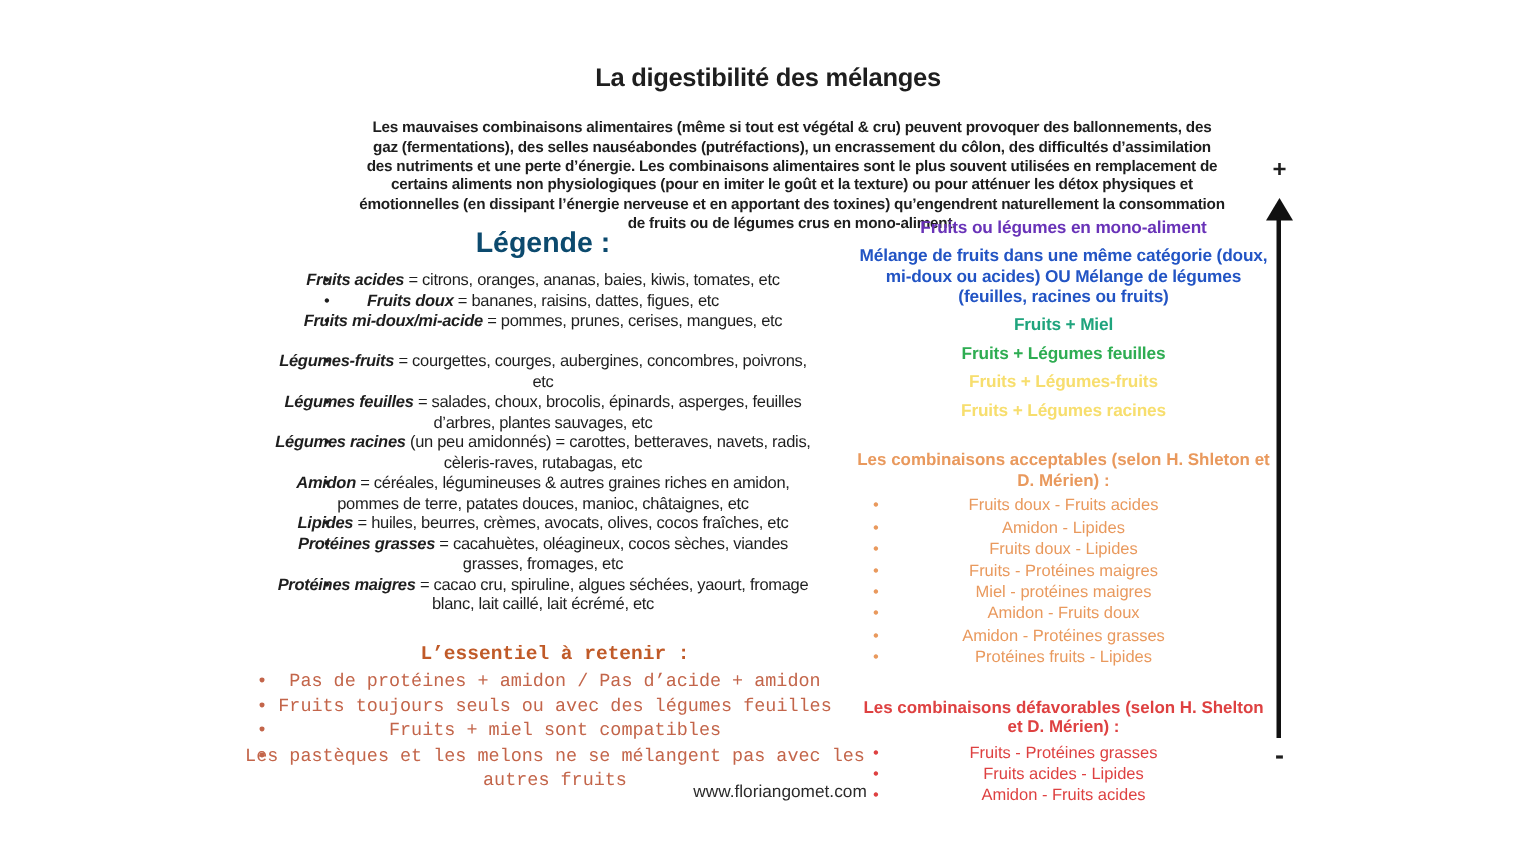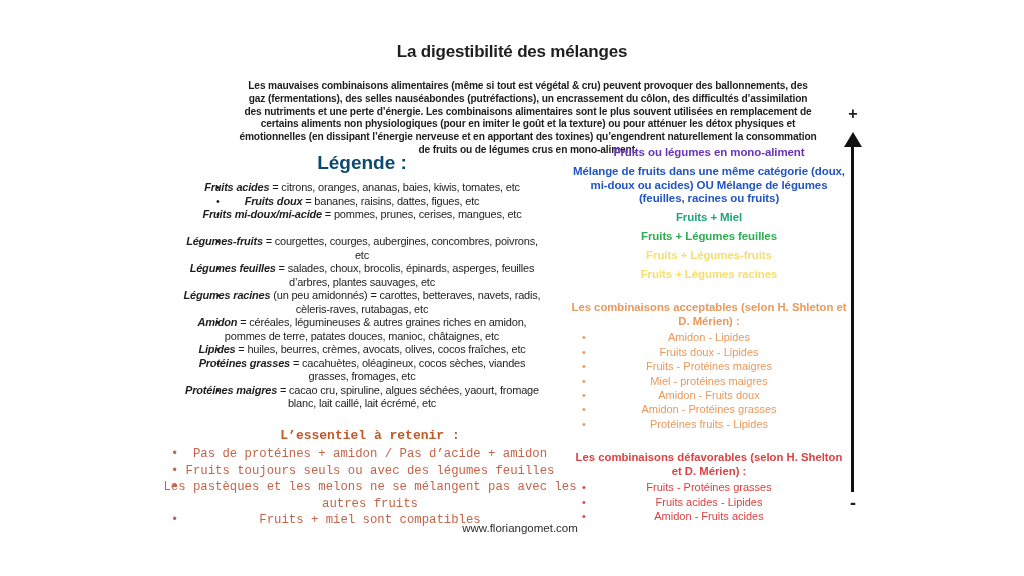--- a/index.html
+++ b/index.html
@@ -76,36 +76,37 @@
     <li><span class="b">Protéines grasses</span><span> = cacahuètes, oléagineux, cocos sèches, viandes grasses, fromages, etc</span></li>
     <li><span class="b">Protéines maigres</span><span> = cacao cru, spiruline, algues séchées, yaourt, fromage blanc, lait caillé, lait écrémé, etc</span></li>
   </ul>
 </div>
 
 <div class="essential">
   <h3 style="color: rgb(192, 90, 40);">L’essentiel à retenir :</h3>
   <ul style="color: rgb(195, 101, 74);">
     <li>Pas de protéines + amidon / Pas d’acide + amidon</li>
     <li>Fruits toujours seuls ou avec des légumes feuilles</li>
+    <li>Fruits + miel sont compatibles</li>
     <li>Les pastèques et les melons ne se mélangent pas avec les autres fruits</li>
-    <li>Fruits + miel sont compatibles</li>
   </ul>
 </div>
 
 <div class="right-col">
   <div class="level" style="color: rgb(105, 51, 184);">Fruits ou légumes en mono-aliment</div>
   <div class="level" style="color: rgb(34, 84, 196);">Mélange de fruits dans une même catégorie (doux, mi-doux ou acides) OU Mélange de légumes (feuilles, racines ou fruits)</div>
   <div class="level" style="color: rgb(31, 164, 125);">Fruits + Miel</div>
   <div class="level" style="color: rgb(46, 173, 82);">Fruits + Légumes feuilles</div>
   <div class="level" style="color: rgb(247, 222, 110);">Fruits + Légumes-fruits</div>
   <div class="level" style="color: rgb(247, 222, 110);">Fruits + Légumes racines</div>
 
   <div class="combo-section">
     <h3 style="color: rgb(233, 153, 93);">Les combinaisons acceptables (selon H. Shleton et D. Mérien) :</h3>
     <ul style="color: rgb(233, 153, 93);">
+      <li>Fruits doux - Fruits acides</li>
       <li>Amidon - Lipides</li>
       <li>Fruits doux - Lipides</li>
       <li>Fruits - Protéines maigres</li>
       <li>Miel - protéines maigres</li>
       <li>Amidon - Fruits doux</li>
       <li>Amidon - Protéines grasses</li>
       <li>Protéines fruits - Lipides</li>
     </ul>
   </div>
 

